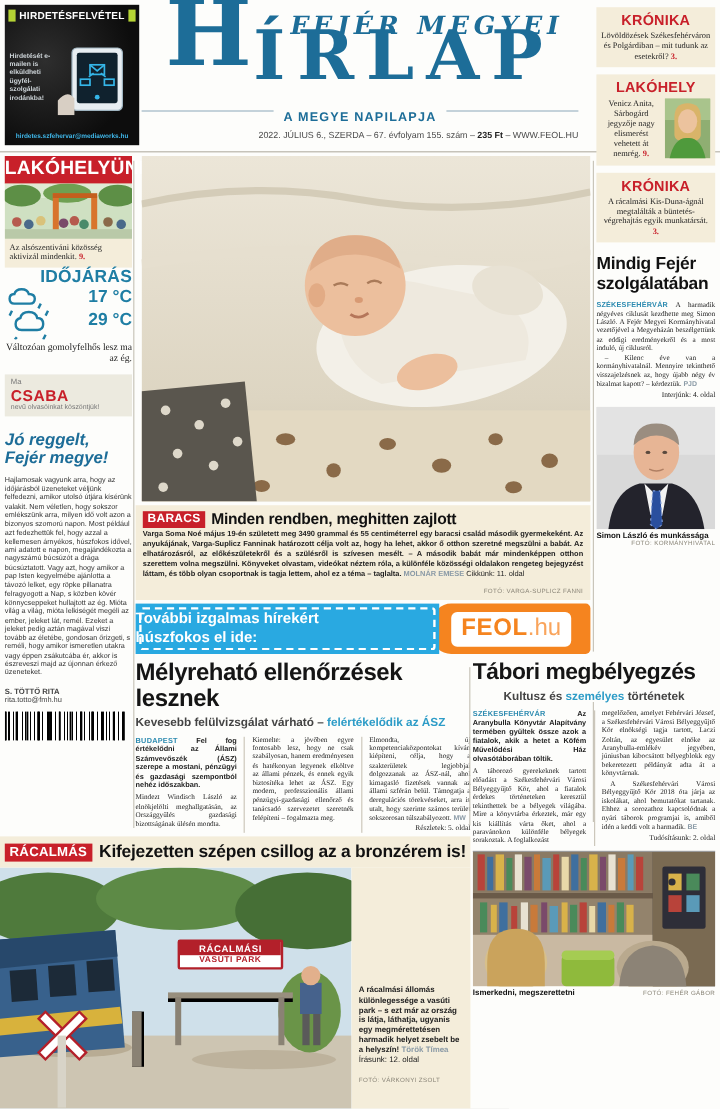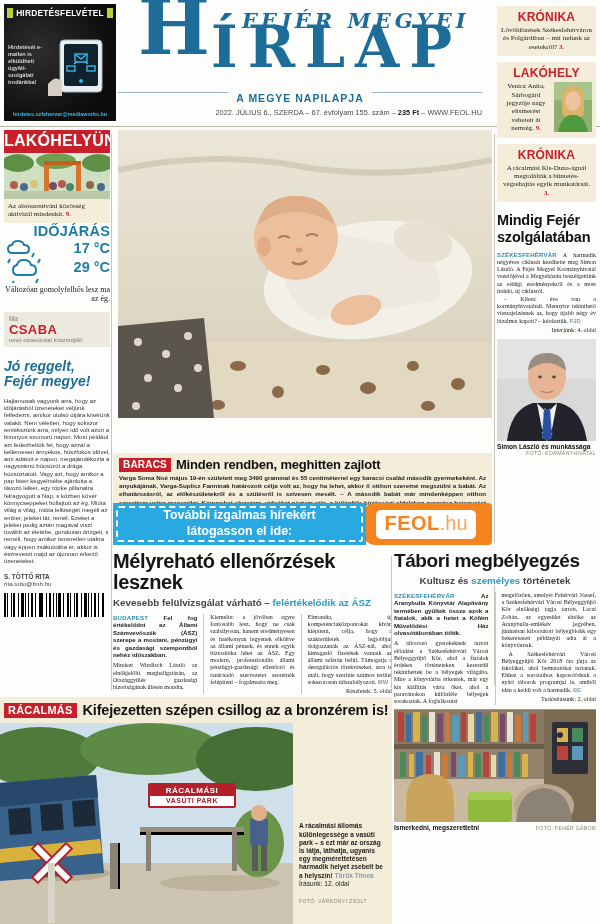--- a/index.html
+++ b/index.html
@@ -75,31 +75,31 @@
   .greet-author { margin-top:7px; font-weight:bold; font-size:6.4px; color:#444; }
   .greet-mail { font-size:6.2px; color:#444; }
   .barcode { margin-top:6px; height:24px; width:100px;
     background:
       linear-gradient(90deg,#000 0 2px,transparent 2px 100%) 0 0/9px 100% repeat-x,
       repeating-linear-gradient(90deg,#000 0 1px,#fff 1px 3px,#000 3px 4px,#fff 4px 7px);
   }
 
   
   .photo-baby { position:absolute; left:118px; top:130px; width:374px; height:288px; line-height:0; }
-  .caption-baby { position:absolute; left:113px; top:421px; width:379px; height:60px; background:#f4edda; padding:4px 6px 20px;margin-top:32px; }
+  .caption-baby { position:absolute; left:113px; top:421px; width:379px; height:79px; background:#f4edda; padding:4px 6px 20px; }
   .cb-titlerow { display:flex; align-items:center; gap:5px; margin-bottom:2px; }
   .tag-red { background:#c8202a; color:#fff; font-weight:bold; font-size:10px; padding:1px 4px 2px; letter-spacing:.2px; }
   .cb-title { font-weight:bold; font-size:13px; letter-spacing:-.2px; color:#111; }
   .cb-body { font-weight:bold; font-size:6.2px; line-height:8.2px; text-align:justify; color:#222; }
   .cb-byline { color:#8a9aa6; }
   .cb-credit { position:absolute; right:6px; bottom:4px; }
 
   
   .banner { position:absolute; left:113px; top:503px; width:379px; height:42px; display:flex; }
-  .banner-blue { flex:1; background:#29a9e1; position:relative; display:flex; flex-direction:column; justify-content:center; align-items:center; }
+  .banner-blue { flex:1; background:#29a9e1; position:relative; display:flex; flex-direction:column; justify-content:center; }
   .banner-blue .dash { position:absolute; inset:3px; border:2px dashed #fff; border-radius:3px; }
   .banner-line { color:#fff; font-weight:bold; font-size:12.5px; line-height:1.25; position:relative; }
   .banner-orange { width:132px; background:#f5841f; border-radius:16px 4px 4px 16px; display:flex; align-items:center; justify-content:center; margin-left:-6px; }
   .feol-box { background:#fff; border-radius:5px; padding:2px 8px 4px; }
   .feol-main { color:#f5841f; font-weight:bold; font-size:20px; letter-spacing:.5px; }
   .feol-suffix { color:#f9a45c; font-size:20px; }
 
   
   .asz { position:absolute; left:113px; top:551px; width:279px; }
   .art-h1 { font-weight:bold; font-size:20px; letter-spacing:-.4px; color:#151515; line-height:1.05; }
@@ -342,21 +342,21 @@
       <span class="cb-title">Minden rendben, meghitten zajlott</span>
     </div>
     <div class="cb-body"><span>Varga Soma Noé május 19-én született meg 3490 grammal és 55 centiméterrel egy baracsi család második gyermekeként. Az anyukájának, Varga-Suplicz Fanninak határozott célja volt az, hogy ha lehet, akkor ő otthon szeretné megszülni a babát. Az elhatározásról, az előkészületekről és a szülésről is szívesen mesélt. – A második babát már mindenképpen otthon szerettem volna megszülni. Könyveket olvastam, videókat néztem róla, a különféle közösségi oldalakon rengeteg bejegyzést láttam, és több olyan csoportnak is tagja lettem, ahol ez a téma – taglalta. </span><span class="cb-byline">MOLNÁR EMESE</span><span style="font-weight:normal;"> Cikkünk: 11. oldal</span></div>
     <div class="credit cb-credit">FOTÓ: VARGA-SUPLICZ FANNI</div>
   </div>
 
   <div class="banner">
     <div class="banner-blue">
       <span class="dash"></span>
       <span class="banner-line">További izgalmas hírekért</span>
-      <span class="banner-line">látogasson el ide:</span>
+      <span class="banner-line">húszfokos el ide:</span>
     </div>
     <div class="banner-orange">
       <span class="feol-box"><span class="feol-main">FEOL</span><span class="feol-suffix">.hu</span></span>
     </div>
   </div>
 
   <div class="asz">
     <div class="art-h1">Mélyreható ellenőrzések lesznek</div>
     <div class="art-sub"><span>Kevesebb felülvizsgálat várható – </span><span class="accent">felértékelődik az ÁSZ</span></div>
     <div class="cols">

